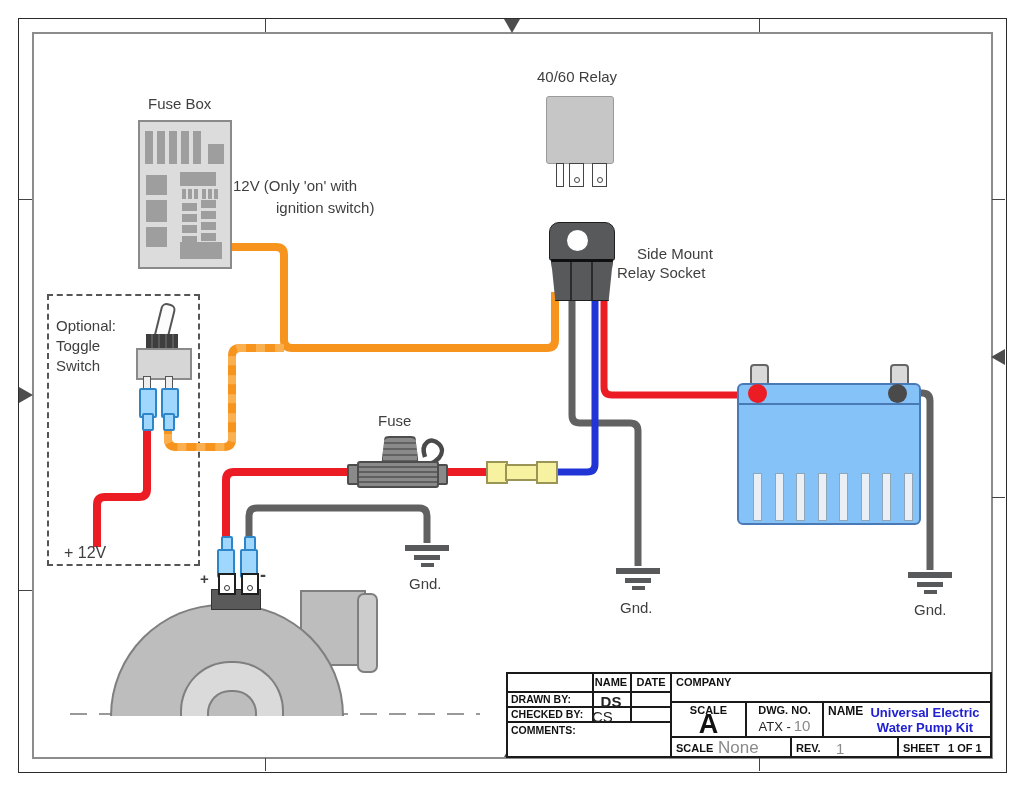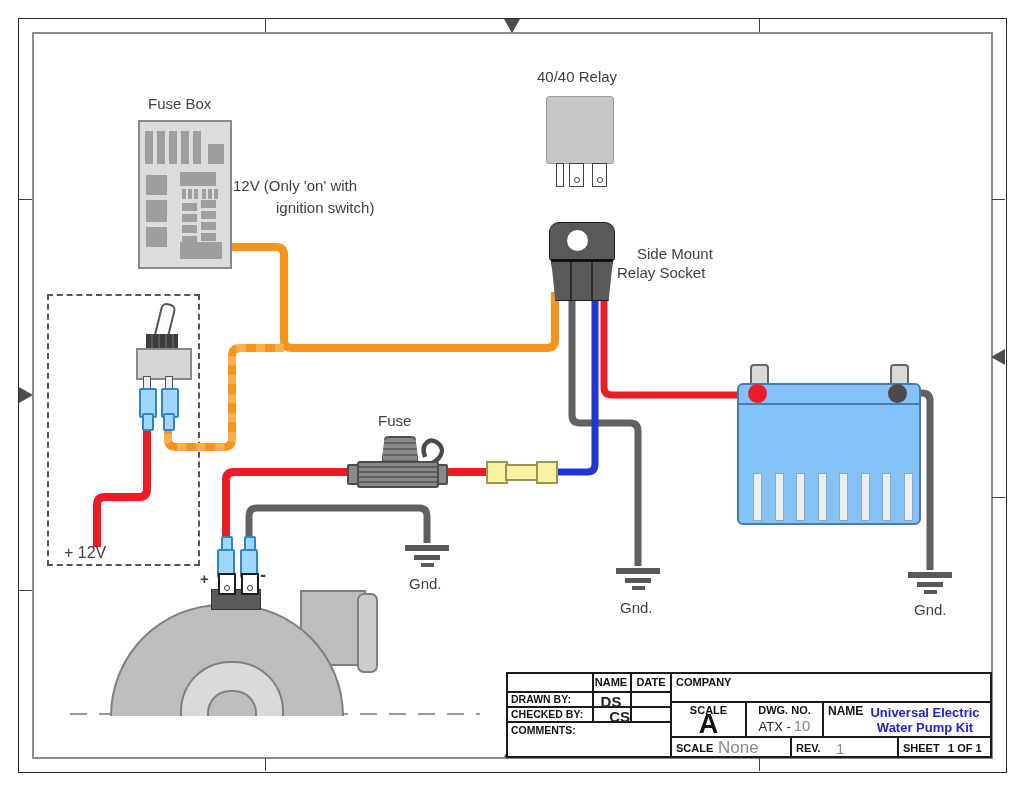--- a/index.html
+++ b/index.html
@@ -149,21 +149,21 @@
     <div class="fb" style="left:61px;top:78px;width:15px;height:8px;"></div>
     <div class="fb" style="left:61px;top:89px;width:15px;height:8px;"></div>
     <div class="fb" style="left:61px;top:100px;width:15px;height:8px;"></div>
     <div class="fb" style="left:61px;top:111px;width:15px;height:8px;"></div>
     <div class="fb" style="left:40px;top:120px;width:42px;height:17px;"></div>
   </div>
   <div class="lbl" style="left:148px;top:94px;">Fuse Box</div>
   <div class="lbl" style="left:233px;top:176px;">12V (Only 'on' with</div>
   <div class="lbl" style="left:276px;top:198px;">ignition switch)</div>
 
-  <div class="lbl" style="left:537px;top:67px;">40/40 Relay</div>
+  <div class="lbl" style="left:537px;top:67px;">40/60 Relay</div>
   <div class="part relay"></div>
   <div class="pin" style="left:556px;top:163px;width:6px;height:22px;"></div>
   <div class="pin" style="left:569px;top:163px;width:13px;height:22px;">
       <span class="pin-hole"></span>
     </div>
   <div class="pin" style="left:592px;top:163px;width:13px;height:22px;">
       <span class="pin-hole"></span>
     </div>
 
   <div class="part socket-top">
@@ -185,20 +185,25 @@
     <span class="batt-slot" style="left:57px;"></span>
       <span class="batt-slot" style="left:79px;"></span>
     <span class="batt-slot" style="left:100px;"></span>
       <span class="batt-slot" style="left:122px;"></span>
     <span class="batt-slot" style="left:143px;"></span>
       <span class="batt-slot" style="left:165px;"></span>
   </div>
   <div class="batt-dot" style="left:748px;top:384px;background:#ec1c24;"></div>
   <div class="batt-dot" style="left:888px;top:384px;background:#4a4a4a;"></div>
 
+  <div class="lbl" style="left:56px;top:316px;line-height:20px;">
+    <div>Optional:</div>
+    <div>Toggle</div>
+    <div>Switch</div>
+  </div>
   <div class="part lever"></div>
   <div class="part tog-base"></div>
   <div class="part tog-body"></div>
   <div class="tog-pin" style="left:143px;top:376px;"></div>
   <div class="tog-pin" style="left:165px;top:376px;"></div>
   <div class="bluecon" style="left:139px;top:388px;"></div>
   <div class="bluecon" style="left:161px;top:388px;"></div>
   <div class="bluetail" style="left:142px;top:413px;"></div>
   <div class="bluetail" style="left:163px;top:413px;"></div>
   <div class="lbl" style="left:64px;top:543px;font-size:16px;">+ 12V</div>
@@ -253,21 +258,21 @@
     <div class="tbl" style="left:239px;top:29px;width:2px;height:37px;"></div>
     <div class="tbl" style="left:316px;top:29px;width:2px;height:37px;"></div>
     <div class="tbl" style="left:284px;top:64px;width:2px;height:22px;"></div>
     <div class="tbl" style="left:391px;top:64px;width:2px;height:22px;"></div>
 
     <div class="tbt" style="left:86px;top:4px;width:38px;text-align:center;">NAME</div>
     <div class="tbt" style="left:126px;top:4px;width:38px;text-align:center;">DATE</div>
     <div class="tbt" style="left:5px;top:21px;font-size:10.5px;">DRAWN BY:</div>
     <div class="tbv" style="left:86px;top:21px;width:38px;text-align:center;font-weight:bold;">DS</div>
     <div class="tbt" style="left:5px;top:36px;font-size:10.5px;">CHECKED BY:</div>
-    <div class="tbv" style="left:86px;top:36px;width:38px;text-align:right;font-weight:bold;border-radius:6px;">CS</div>
+    <div class="tbv" style="left:86px;top:36px;width:38px;text-align:left;font-weight:normal;border-radius:6px;">CS</div>
     <div class="tbt" style="left:5px;top:52px;font-size:10.5px;">COMMENTS:</div>
 
     <div class="tbt" style="left:170px;top:4px;">COMPANY</div>
 
     <div class="tbt" style="left:166px;top:32px;width:73px;text-align:center;">SCALE</div>
     <div class="tbv" style="left:166px;top:37px;width:73px;text-align:center;font-size:27px;font-weight:bold;color:#111;">A</div>
     <div class="tbt" style="left:241px;top:32px;width:75px;text-align:center;">DWG. NO.</div>
     <div class="tbv" style="left:241px;top:45px;width:75px;text-align:center;font-size:13px;">
       <span>ATX -</span><span class="gray" style="font-size:15px;padding-left:3px;">10</span>
     </div>

